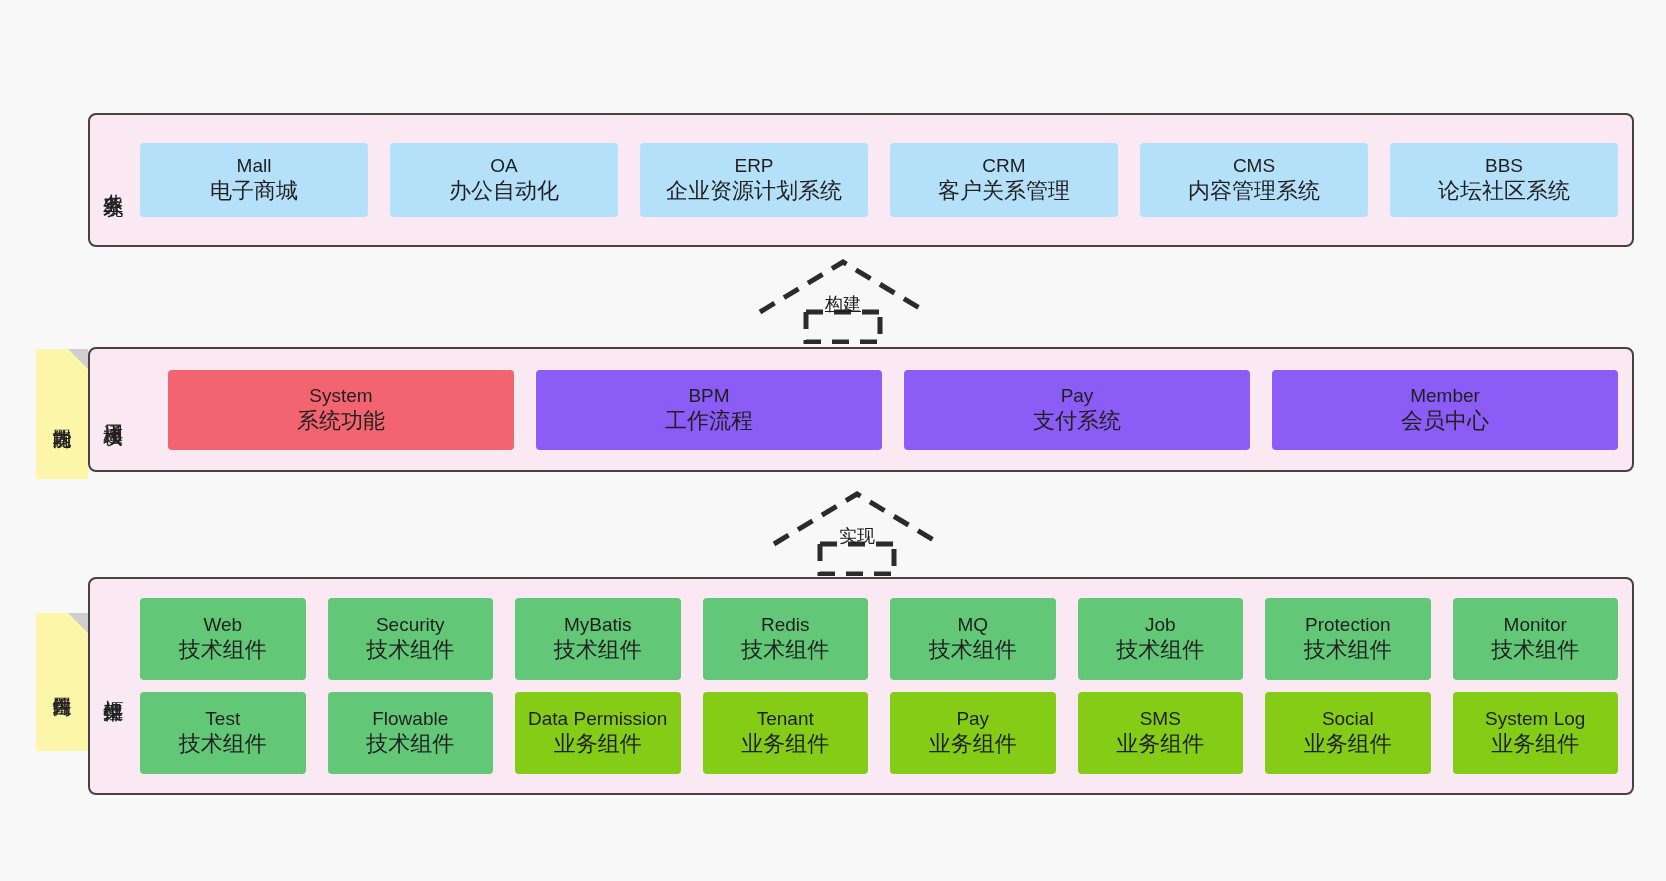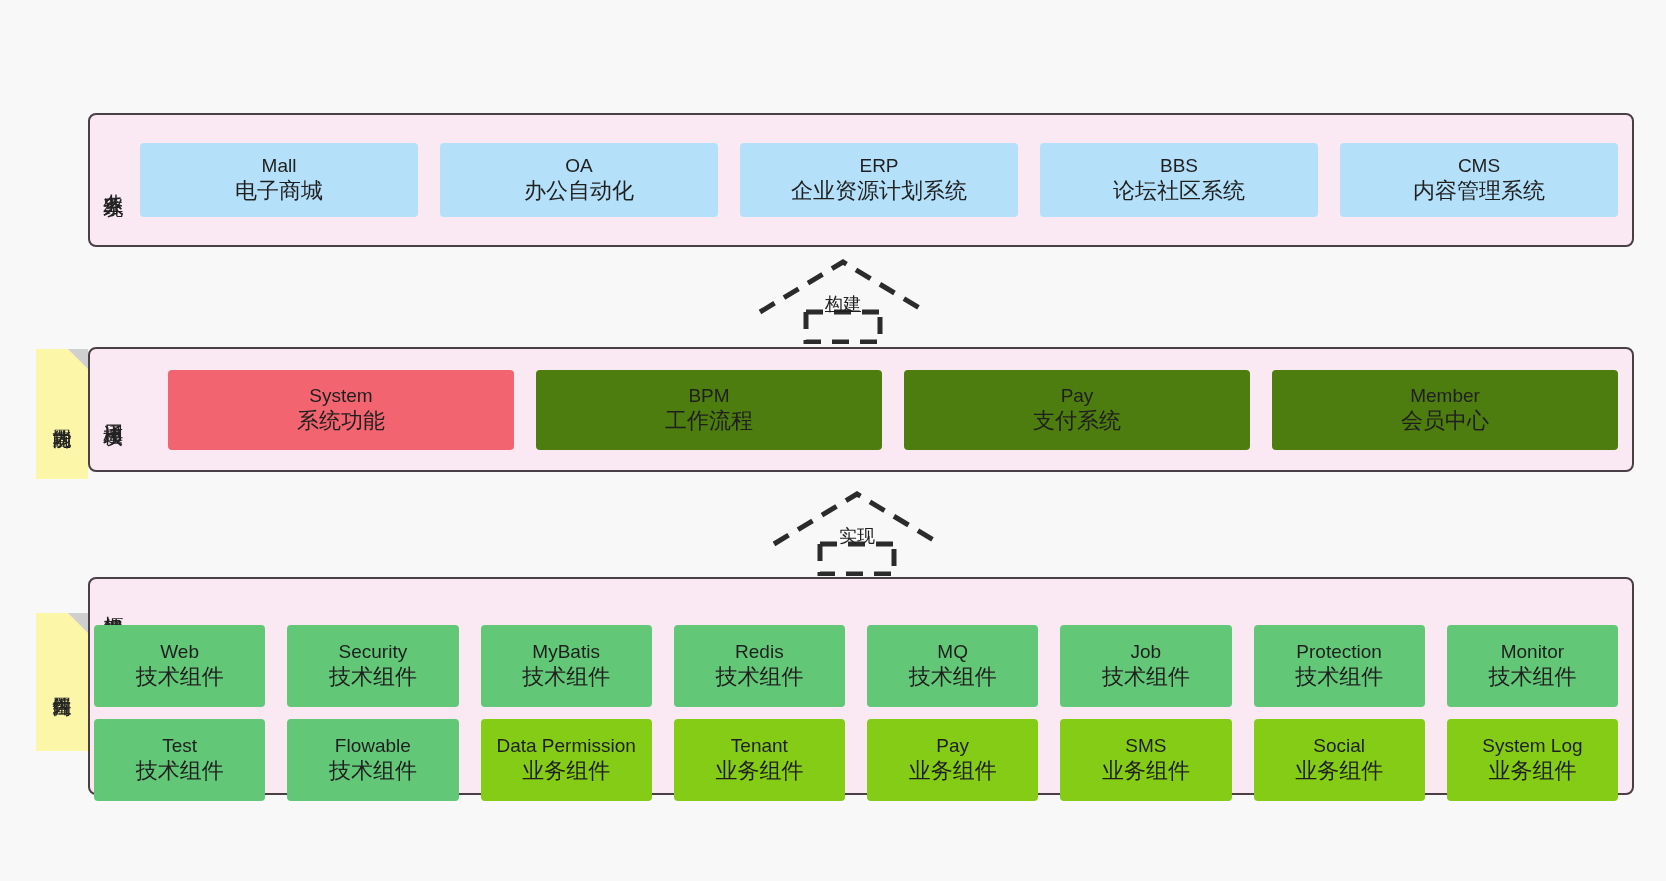--- a/index.html
+++ b/index.html
@@ -70,24 +70,24 @@
 
   
   #layer-business { left: 88px; top: 113px; width: 1546px; height: 134px; }
   #layer-business .row { height: 74px; }
   .card.blue { background: #b5e0fa; }
 
   
   #layer-modules { left: 88px; top: 347px; width: 1546px; height: 125px; }
   #layer-modules .row { height: 80px; padding-left: 28px; }
   .card.red   { background: #f26570; }
-  .card.pink  { background: #4d7c0f; }
-
-  
-  #layer-framework { left: 88px; top: 577px; width: 1546px; height: 218px; flex-direction: column; }
+  .card.pink  { background: #8b5cf6; }
+
+  
+  #layer-framework { left: 88px; top: 577px; width: 1546px; height: 218px; }
   #layer-framework .row { height: 82px; }
   .card.green  { background: #62c878; }
   .card.lgreen { background: #84cc16; }
 
   
   .tag {
     position: absolute;
     width: 52px;
     background: #fcf7a8;
     color: #222;
@@ -143,26 +143,30 @@
         </div>
         <div class="card blue">
           <span class="t1">OA</span>
           <span class="t2">办公自动化</span>
         </div>
         <div class="card blue">
           <span class="t1">ERP</span>
           <span class="t2">企业资源计划系统</span>
         </div>
         <div class="card blue">
+          <span class="t1">CRM</span>
+          <span class="t2">客户关系管理</span>
+        </div>
+        <div class="card blue">
+          <span class="t1">CMS</span>
+          <span class="t2">内容管理系统</span>
+        </div>
+        <div class="card blue">
           <span class="t1">BBS</span>
           <span class="t2">论坛社区系统</span>
-        </div>
-        <div class="card blue">
-          <span class="t1">CMS</span>
-          <span class="t2">内容管理系统</span>
         </div>
       </div>
     </div>
   </div>
 
   <div class="arrow" id="arrow-build">
     <svg width="190" height="88" viewBox="0 0 190 88">
       <path d="M 12 56 L 95 6 L 178 56" fill="none" stroke="#2b2b2b" stroke-width="5" stroke-dasharray="17 11" stroke-linecap="butt"></path>
       <path d="M 58 56 L 132 56" fill="none" stroke="#2b2b2b" stroke-width="5" stroke-dasharray="17 11" stroke-linecap="butt"></path>
       <path d="M 58 56 L 58 86 L 132 86 L 132 56" fill="none" stroke="#2b2b2b" stroke-width="5" stroke-dasharray="17 11" stroke-linecap="butt"></path>

